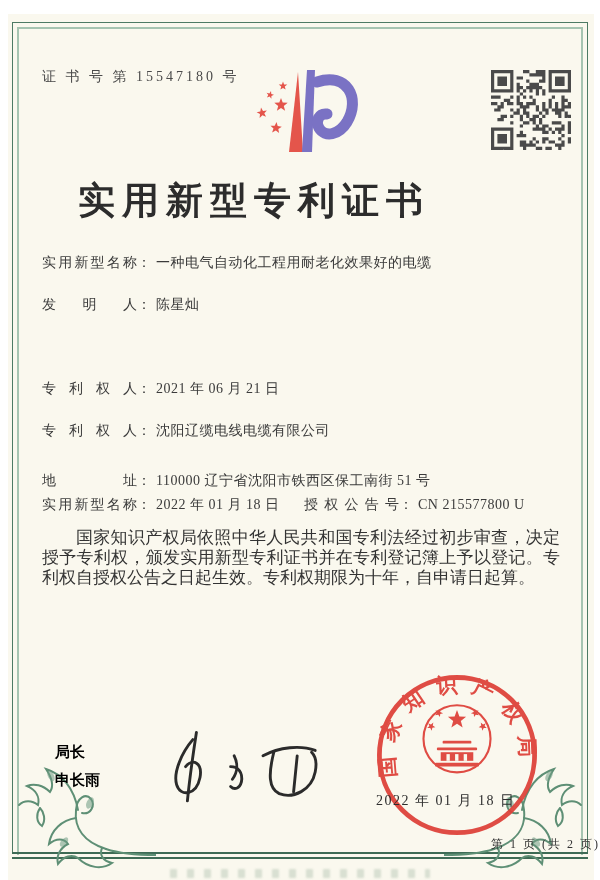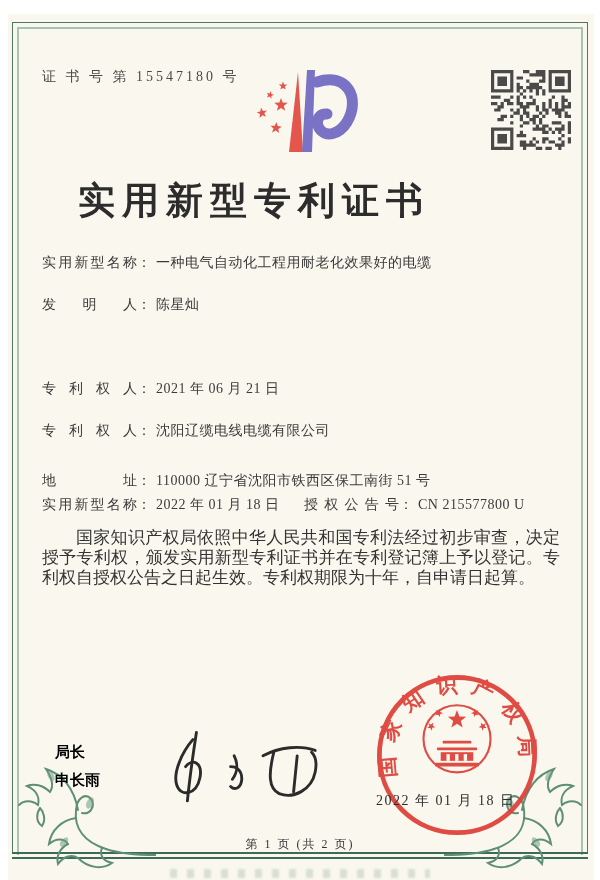--- a/index.html
+++ b/index.html
@@ -32,21 +32,21 @@
   .paras{position:absolute;left:42px;top:528px;width:518px;font-size:17px;
          line-height:20px;color:#333;text-align:justify;}
   .paras p{margin:0;text-indent:2em;}
   
   .director{position:absolute;left:55px;top:738px;font-family:"Liberation Sans","DejaVu Sans",sans-serif;
             font-size:15px;font-weight:600;color:#000000;line-height:28px;}
   .signature{position:absolute;left:146px;top:722px;width:180px;height:92px;}
   .seal{position:absolute;left:366px;top:666px;width:182px;height:182px;opacity:0.93;}
   .seal-date{position:absolute;left:376px;top:792px;font-size:14px;letter-spacing:1.5px;
              color:#2e2e2e;z-index:5;}
-  .footer{position:absolute;left:0;top:836px;width:600px;text-align:center;
+  .footer{position:absolute;left:0;top:836px;width:600px;text-align:right;
           font-size:12px;letter-spacing:2px;color:#333;}
   .page2-edge{position:absolute;left:170px;top:869px;width:260px;height:9px;
               background:repeating-linear-gradient(90deg,rgba(90,130,105,0.32) 0 7px,transparent 7px 17px);
               filter:blur(1px);opacity:.65;}
 </style>
 </head>
 <body>
 
 <div class="scan">
   <div class="paper"></div>

